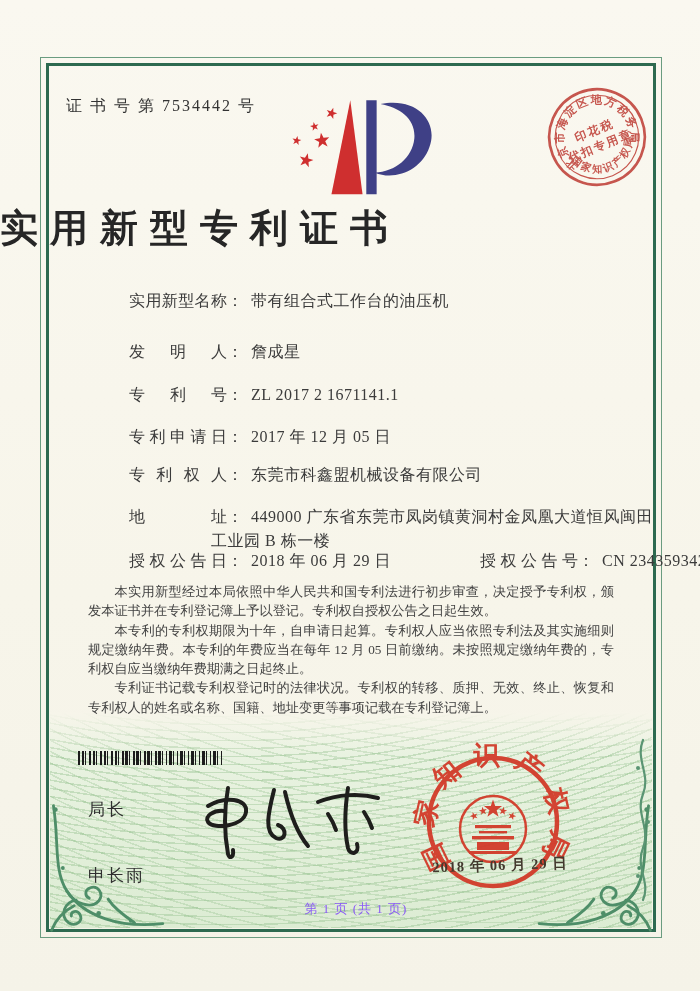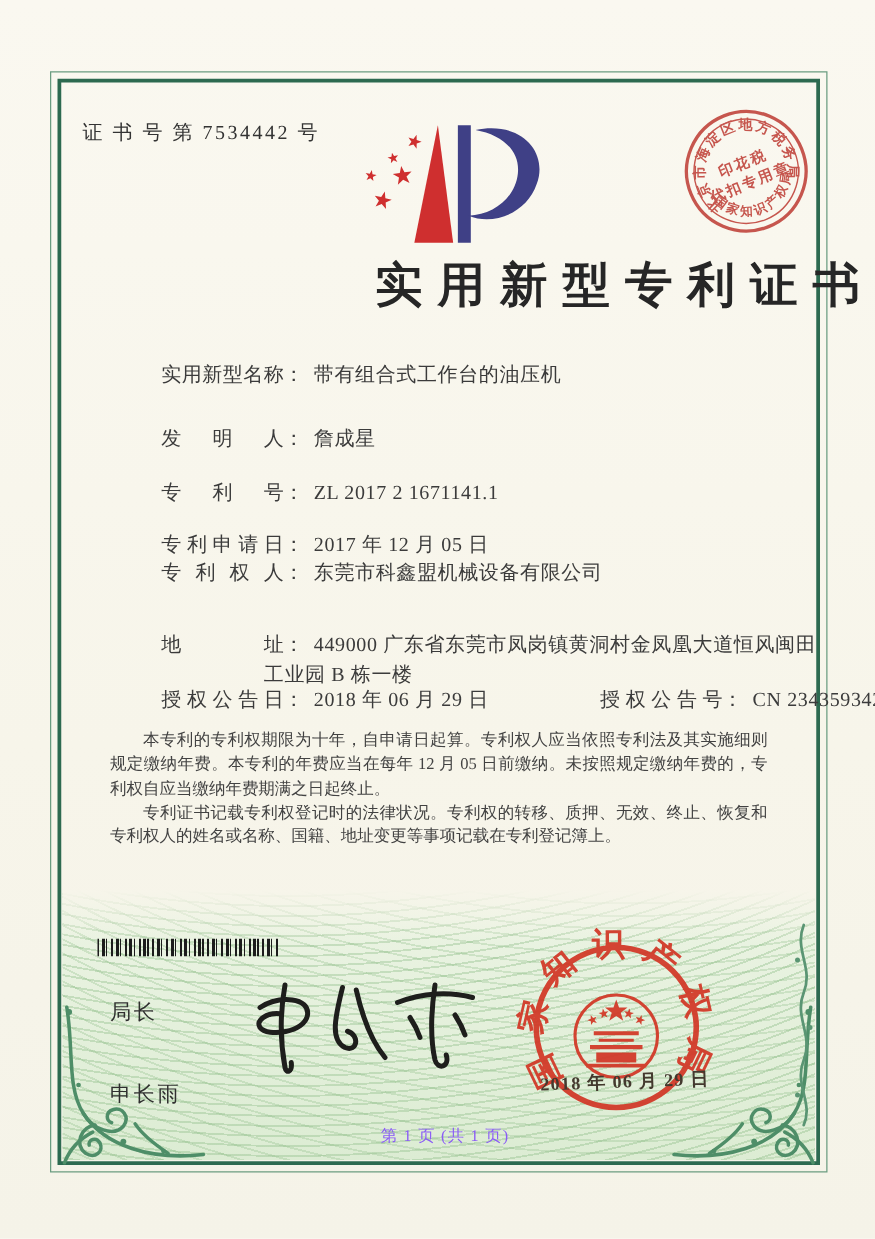--- a/index.html
+++ b/index.html
@@ -20,29 +20,29 @@
       repeating-radial-gradient(circle at 75% -820px, rgba(140,188,134,0.30) 0 1.5px, rgba(0,0,0,0) 1.5px 10px),
       linear-gradient(180deg,#ecf4e4,#dcecd3);
   }
   .band-fade{position:absolute;left:0;right:0;top:0;height:42px;
     background:linear-gradient(180deg,#f7f5ea 0%,rgba(247,245,234,0) 100%);}
 
   .cert-no{position:absolute;left:66px;top:96px;font-size:16px;letter-spacing:2px;color:#333;}
 
   .logo{position:absolute;left:275px;top:86px;width:160px;height:114px;}
 
-  .title{position:absolute;left:0;right:0;top:203px;text-align:right;
+  .title{position:absolute;left:0;right:0;top:203px;text-align:left;
     font-size:38px;font-weight:600;letter-spacing:12px;color:#262626;}
 
   .fields{position:absolute;left:88px;right:70px;top:0;}
   .frow{position:absolute;left:0;right:0;font-size:16px;color:#3b3b3b;line-height:25px;white-space:nowrap;}
   .flabel{display:inline-block;width:98px;text-align:justify;text-align-last:justify;vertical-align:top;margin-left:41px;}
   .fcolon{display:inline-block;margin-right:8px;}
   .fvalue{letter-spacing:0.5px;}
-  .r0{top:288px}.r1{top:339px}.r2{top:382px}.r3{top:424px}.r4{top:446px}
+  .r0{top:288px}.r1{top:339px}.r2{top:382px}.r3{top:424px}.r4{top:462px}
   .r5{top:504px}.r5b{top:528px;padding-left:123px;}
   .r6{top:548px}
   .grp2{display:inline-block;margin-left:44px;}
 
   .bodytext{position:absolute;left:88px;width:526px;top:582px;
     font-size:13.2px;line-height:19.3px;text-align:justify;color:#424242;}
   .bodytext p{margin:0;text-indent:2em;}
 
   .barcode{position:absolute;left:78px;top:751px;width:146px;height:14px;
     background:repeating-linear-gradient(90deg,#1c1c1c 0 1.5px,transparent 1.5px 3.5px,
@@ -174,20 +174,21 @@
   <div class="frow r5b">
     <span class="fvalue">工业园 B 栋一楼</span>
   </div>
   <div class="frow r6">
     <span><span class="flabel">授权公告日</span><span class="fcolon">：</span><span class="fvalue">2018 年 06 月 29 日</span></span>
     <span class="grp2"><span class="flabel">授权公告号</span><span class="fcolon">：</span><span class="fvalue">CN 234359342 U</span></span>
   </div>
 </div>
 
 <div class="bodytext">
+  <p>本实用新型经过本局依照中华人民共和国专利法进行初步审查，决定授予专利权，颁发本证书并在专利登记簿上予以登记。专利权自授权公告之日起生效。</p>
   <p>本专利的专利权期限为十年，自申请日起算。专利权人应当依照专利法及其实施细则规定缴纳年费。本专利的年费应当在每年 12 月 05 日前缴纳。未按照规定缴纳年费的，专利权自应当缴纳年费期满之日起终止。</p>
   <p>专利证书记载专利权登记时的法律状况。专利权的转移、质押、无效、终止、恢复和专利权人的姓名或名称、国籍、地址变更等事项记载在专利登记簿上。</p>
 </div>
 
 <div class="barcode"></div>
 
 <div class="sig-title">局长</div>
 <div class="sig-name">申长雨</div>
 <svg class="signature" viewBox="0 0 210 85">
   <g fill="none" stroke="#1e1e1c" stroke-width="4" stroke-linecap="round">

